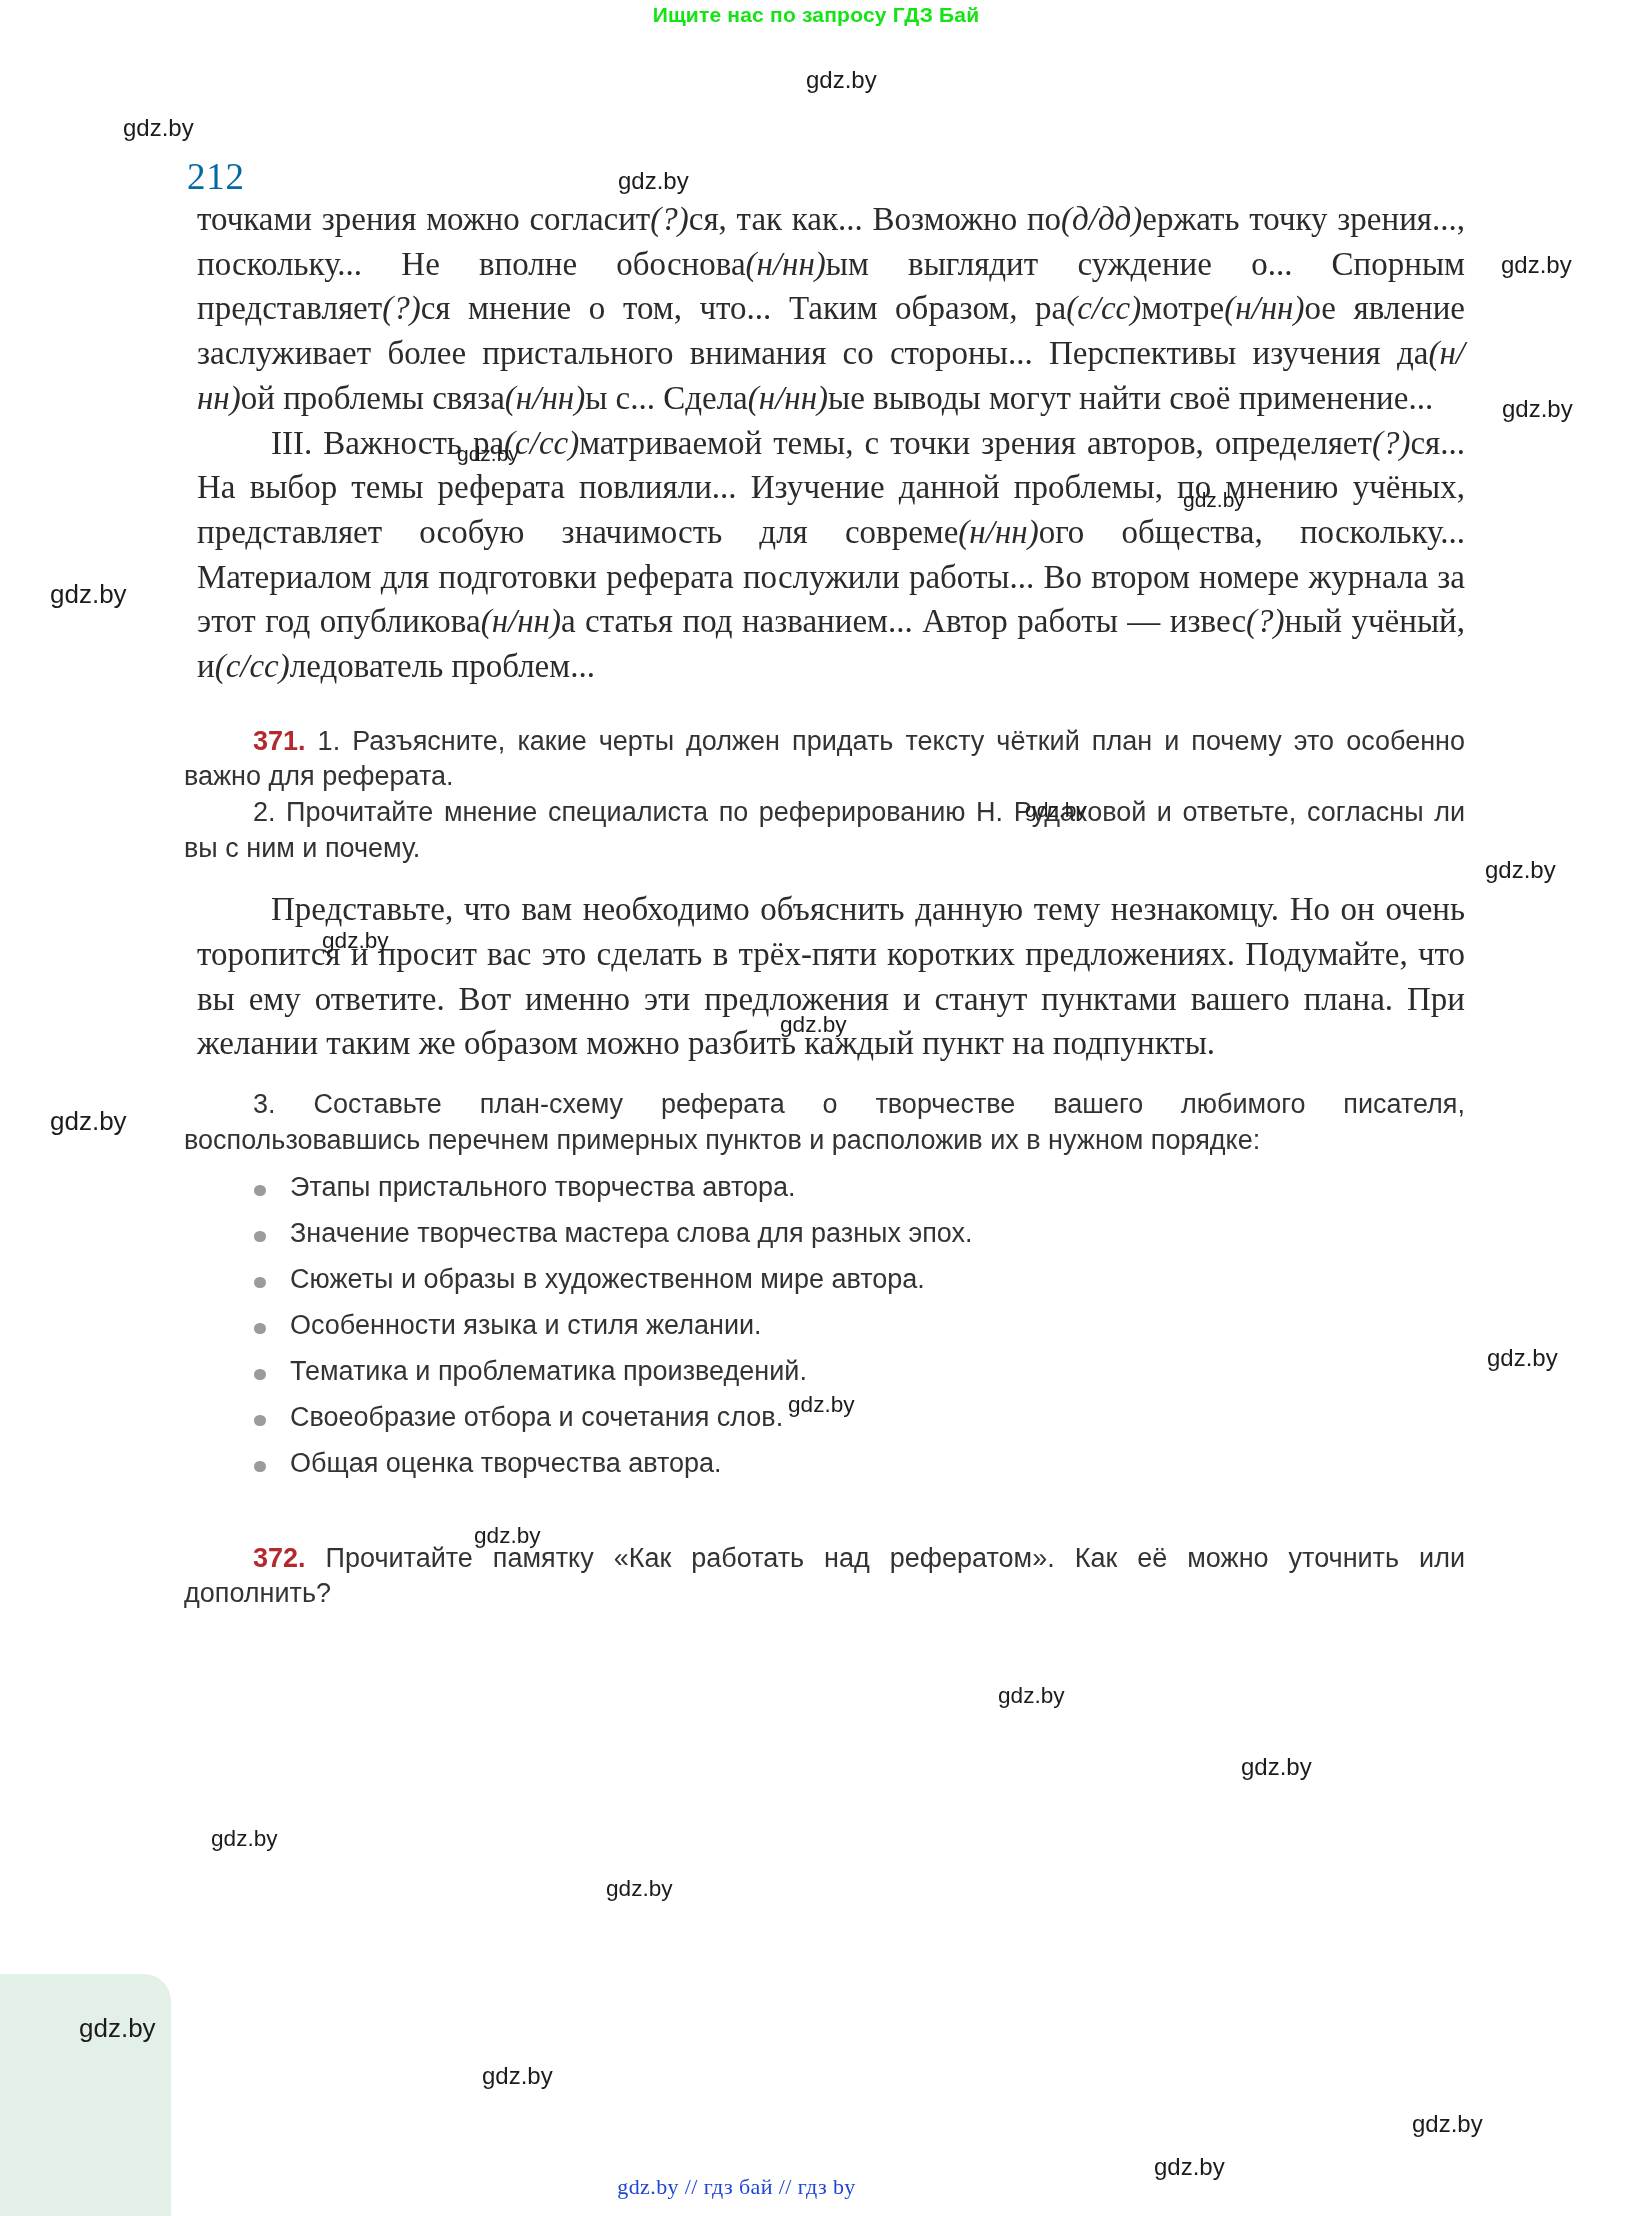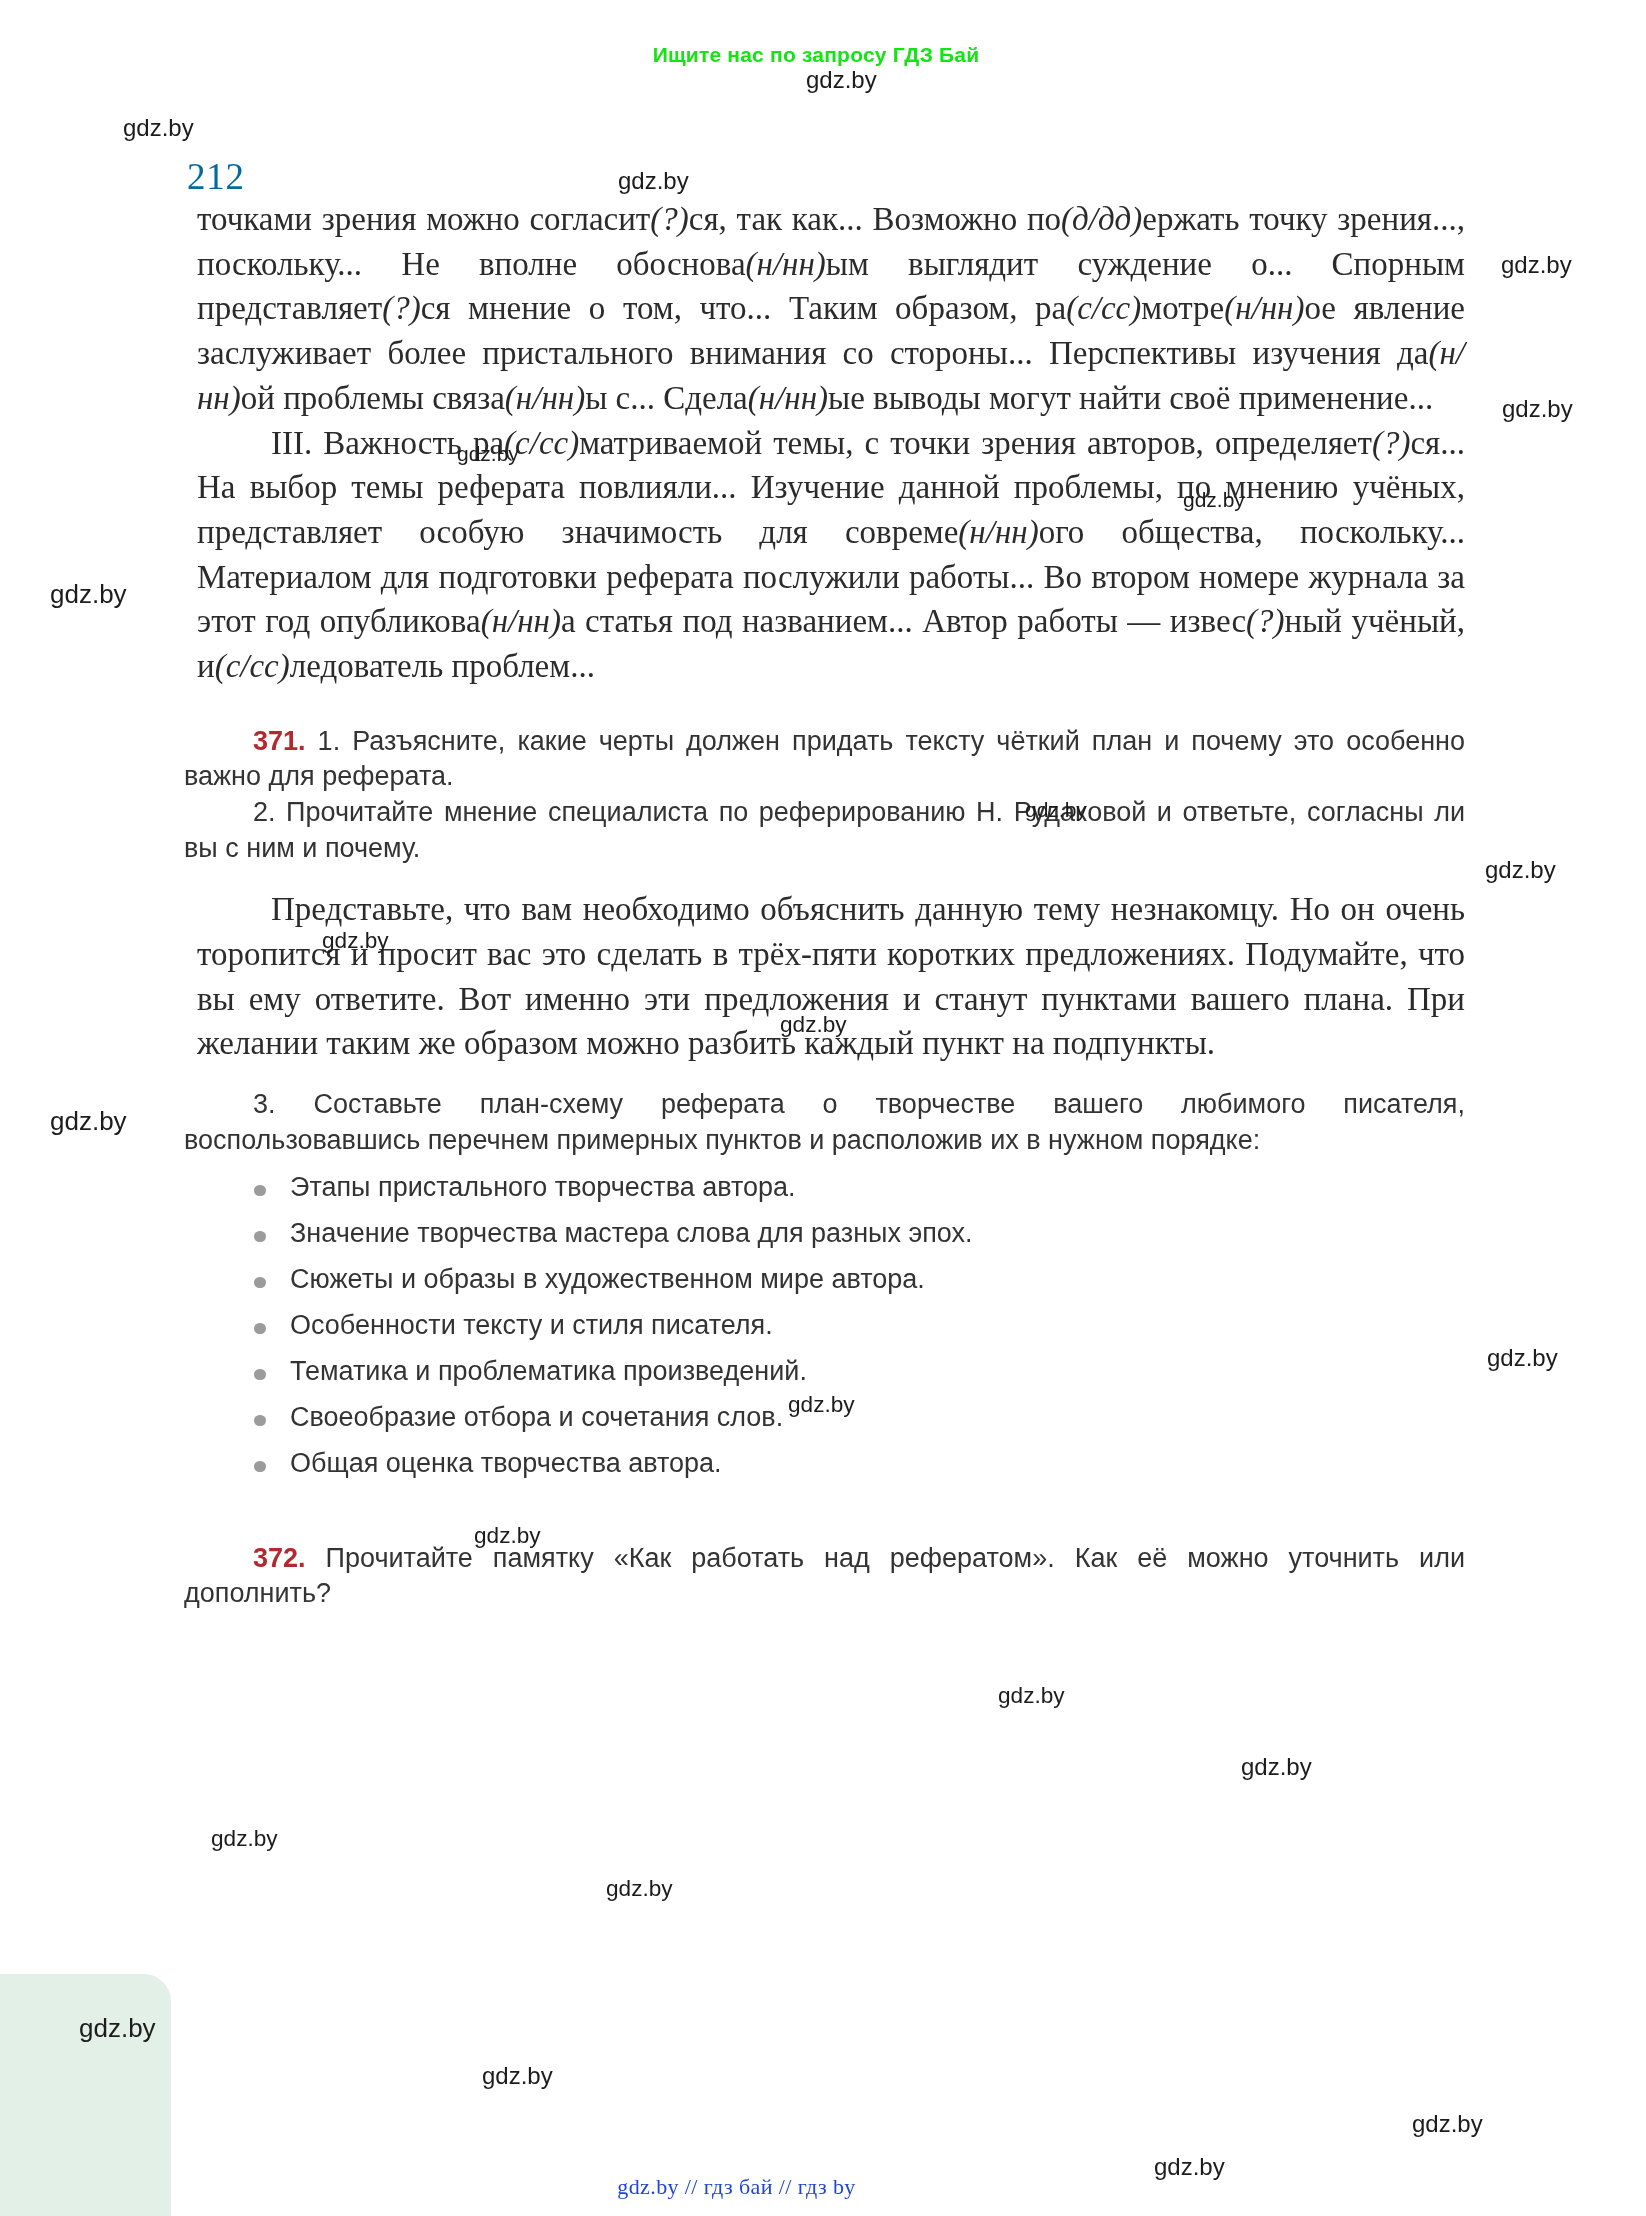--- a/index.html
+++ b/index.html
@@ -13,21 +13,20 @@
 
   
   .promo {
     position:absolute; top:0; left:0; width:1632px;
     text-align:center;
     font-family:"Liberation Sans", sans-serif;
     font-size:21px; font-weight:bold;
     color:#14e414;
     padding-top:3.2px;
     letter-spacing:0.2px;
-    margin-top:40px;
   }
 
   
   .page {
     position:absolute; top:0; left:0;
     width:1647px; height:2216px;
   }
 
   .content {
     position:absolute;
@@ -155,21 +154,21 @@
     <div class="serif-block indent">Представьте, что вам необходимо объяснить данную тему незнакомцу. Но он очень торопится и просит вас это сделать в трёх-пяти коротких предложениях. Подумайте, что вы ему ответите. Вот именно эти предложения и станут пунктами вашего плана. При желании таким же образом можно разбить каждый пункт на подпункты.</div>
 
     <div class="gap-sm"></div>
 
     <div class="task-block task-indent">3. Составьте план-схему реферата о творчестве вашего любимого писателя, воспользовавшись перечнем примерных пунктов и расположив их в нужном порядке:</div>
 
     <ul class="plan-list">
         <li><span class="dot"></span><span>Этапы пристального творчества автора.</span></li>
         <li><span class="dot"></span><span>Значение творчества мастера слова для разных эпох.</span></li>
         <li><span class="dot"></span><span>Сюжеты и образы в художественном мире автора.</span></li>
-        <li><span class="dot"></span><span>Особенности тексту и стиля писателя.</span></li>
+        <li><span class="dot"></span><span>Особенности языка и стиля желании.</span></li>
         <li><span class="dot"></span><span>Тематика и проблематика произведений.</span></li>
         <li><span class="dot"></span><span>Своеобразие отбора и сочетания слов.</span></li>
         <li><span class="dot"></span><span>Общая оценка творчества автора.</span></li>
       </ul>
 
     <div class="gap-lg"></div>
 
     <div class="task-block task-indent">
       <span class="task-num" style="color: rgb(179, 41, 46);">372.</span>
       <span>Прочитайте памятку «Как работать над рефератом». Как её можно уточнить или дополнить?</span>

